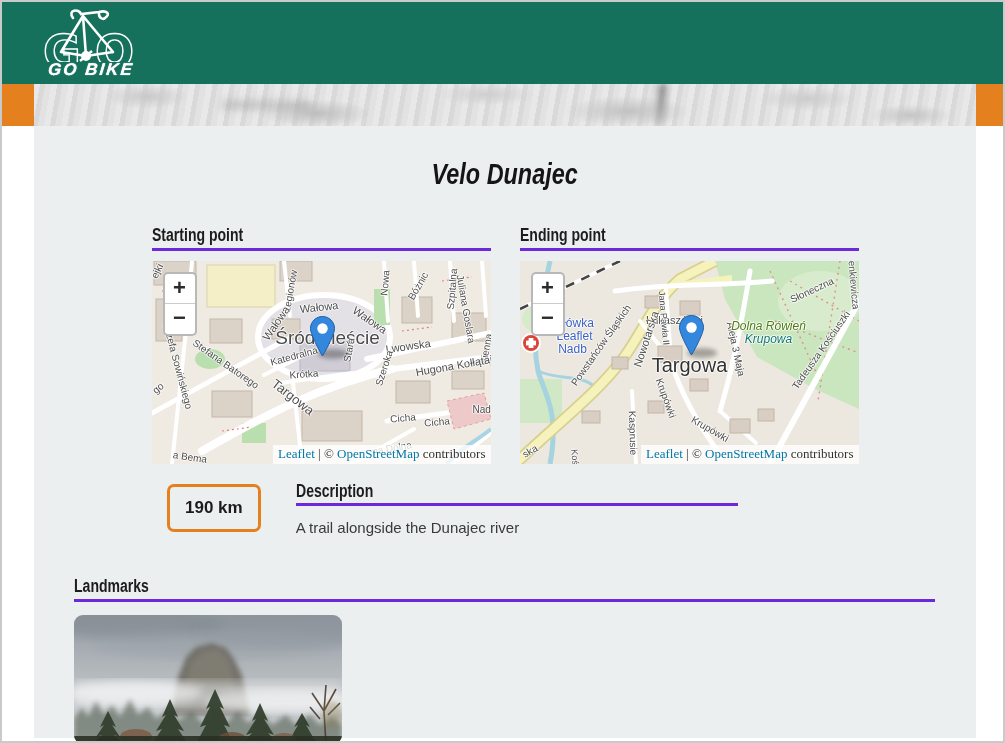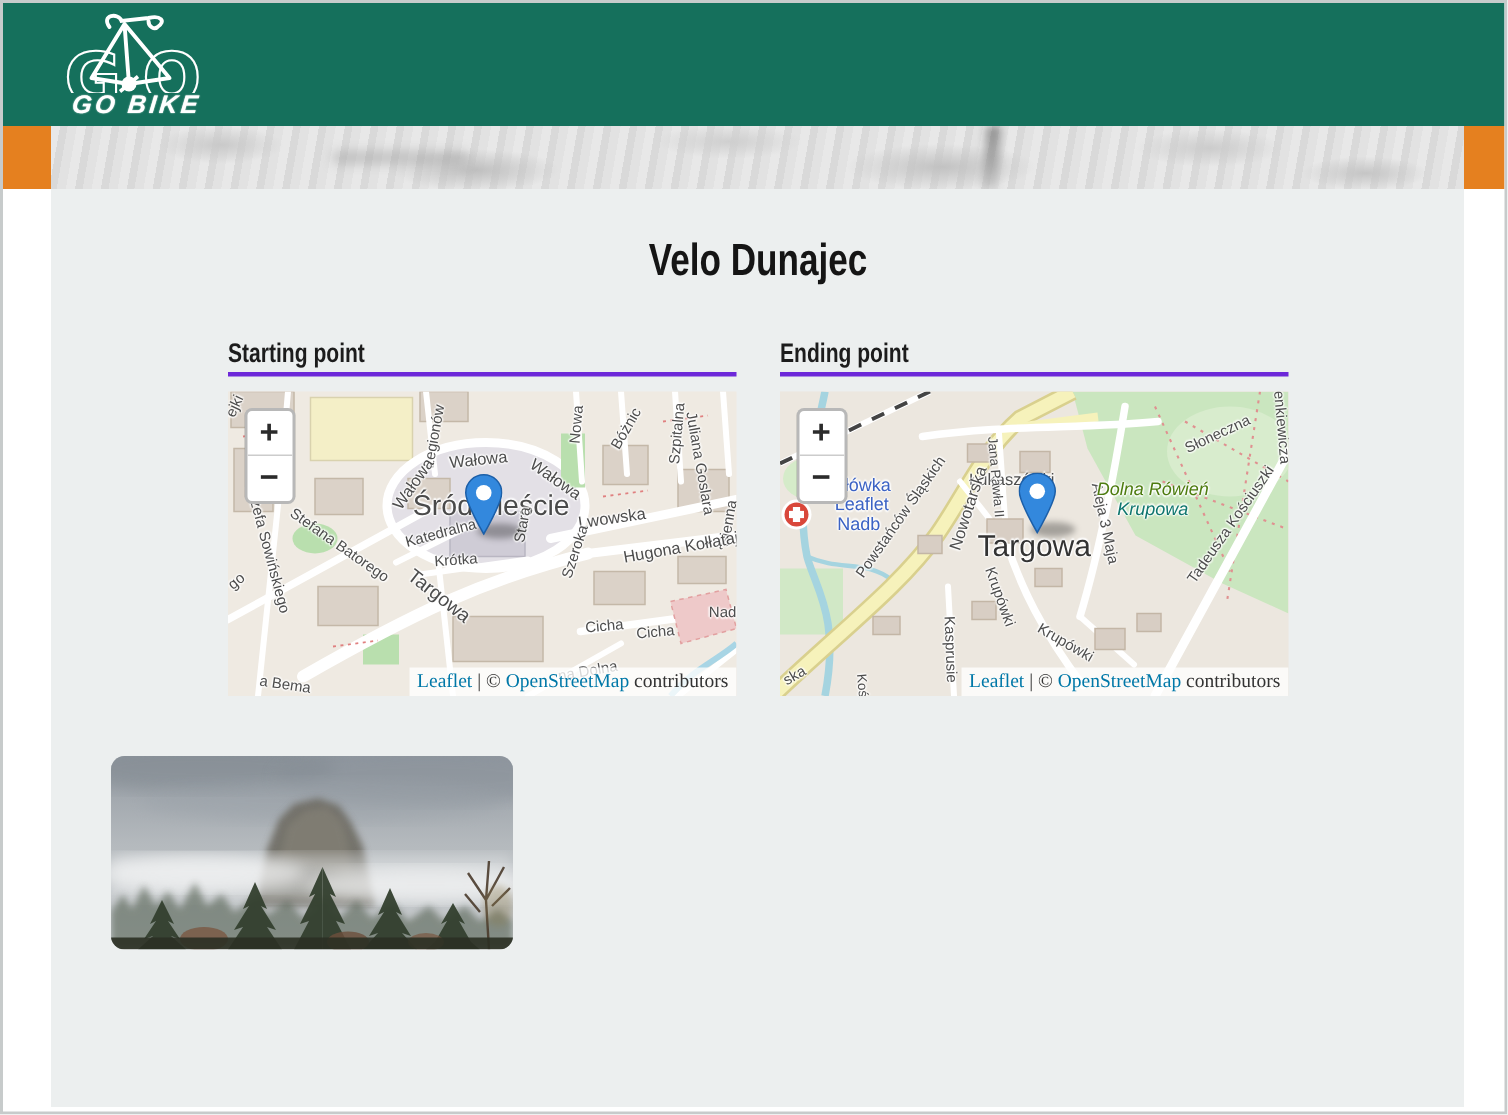--- a/index.html
+++ b/index.html
@@ -28,21 +28,21 @@
       repeating-linear-gradient(100deg, #e8e8e8 0 6px, #d9d9d9 6px 11px, #e2e2e2 11px 17px);
   }
   .banner .streak { position:absolute; left:66%; top:0; width:10px; height:100%;
     background:linear-gradient(180deg,#555 0%, #888 60%, #bbb 100%); filter:blur(3px); opacity:.55; transform:rotate(4deg); }
   .banner .streak2 { position:absolute; left:20%; top:40%; width:90px; height:8px;
     background:#9a9a9a; filter:blur(4px); opacity:.5; }
 
   
   .content { margin:0 27px 0 32px; background:#ecefef; height:612px; position:relative; }
 
-  h1.title { text-align:center; padding-top:31px; font-size:30px; color:#151515; }
+  h1.title { text-align:center; padding-top:31px; font-size:30px; color:#151515;font-style:italic; }
   .cond { display:inline-block; transform:scaleX(.78); transform-origin:center; letter-spacing:0; font-weight:bold; }
   .cond-l { display:inline-block; transform:scaleX(.78); transform-origin:left center; font-weight:bold; }
 
   .maps-row { display:flex; justify-content:center; gap:29px; margin-top:34px; }
   .map-col { width:339px; }
   h2.sec { font-size:18px; color:#1c1c1c; border-bottom:3px solid #6d28d9; padding-bottom:2px; margin-bottom:10px; line-height:1.15; }
 
   .map { width:339px; height:203px; position:relative; overflow:hidden; background:#efeae2; }
   .map-label { position:absolute; white-space:nowrap; color:#4d4d4d;
     text-shadow:-1px 0 1px #fff,1px 0 1px #fff,0 -1px 1px #fff,0 1px 1px #fff; }
@@ -297,22 +297,30 @@
             <span class="lnk">Leaflet</span>
             <span>|</span>
             <span>©</span>
             <span class="lnk">OpenStreetMap</span>
             <span>contributors</span>
           </div>
         </div>
       </div>
     </div>
 
+    <div class="info-row">
+      <div class="distance-box">190 km</div>
+      <div class="desc-block">
+        <h2 class="sec"><span class="cond-l">Description</span></h2>
+        <p>A trail alongside the Dunajec river</p>
+      </div>
+    </div>
 
     <section class="landmarks">
+      <h2 class="sec"><span class="cond-l">Landmarks</span></h2>
       <div class="photo">
         <svg width="268" height="129" viewBox="0 0 268 129">
           <defs>
             <linearGradient id="sky" x1="0" y1="0" x2="0" y2="1">
               <stop offset="0" stop-color="#939aa2"></stop>
               <stop offset="0.45" stop-color="#b4b9bd"></stop>
               <stop offset="1" stop-color="#cdd0d2"></stop>
             </linearGradient>
             <filter id="soft">
                 <feGaussianBlur stdDeviation="2.5"></feGaussianBlur>

